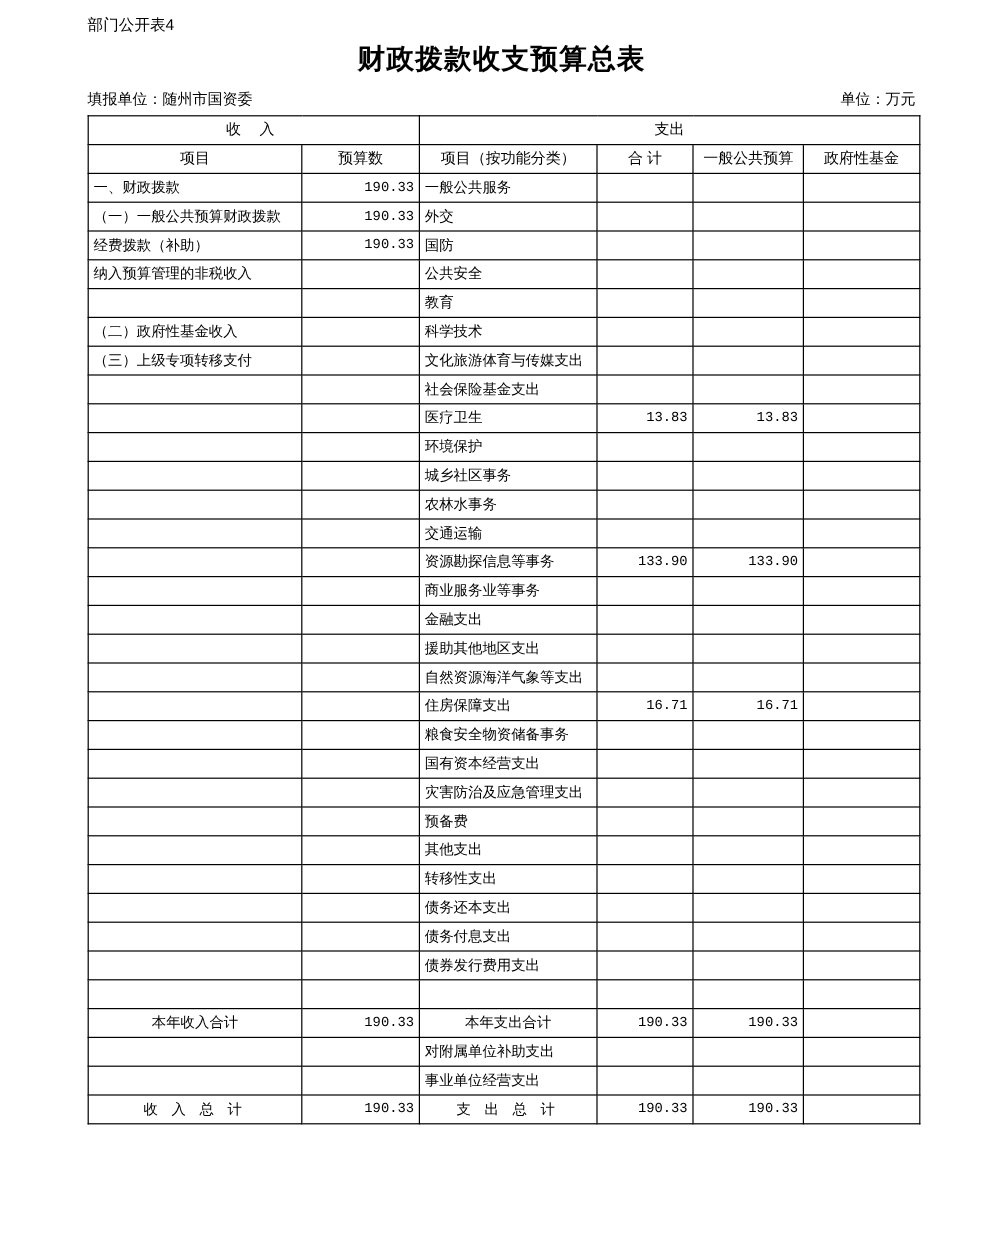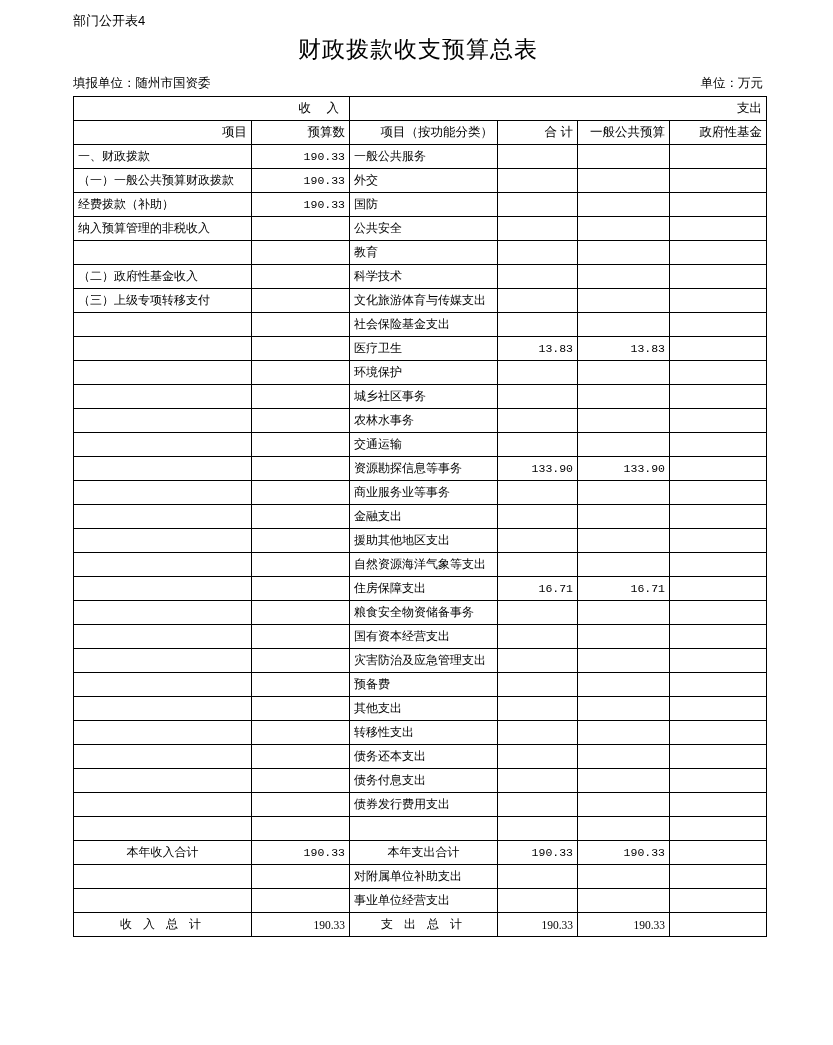--- a/index.html
+++ b/index.html
@@ -22,21 +22,21 @@
     position: relative;
   }
   .form-code {
     font-size: 13px;
     line-height: 18px;
     margin: 0 0 4px 0;
   }
   .doc-title {
     text-align: center;
     font-size: 23px;
-    font-weight: normal;
+    font-weight: bold;
     letter-spacing: 1px;
     margin: 4px 0 10px 0;
     font-family: "Liberation Serif", "DejaVu Serif", serif;
   }
   .meta-row {
     display: flex;
     justify-content: space-between;
     align-items: flex-end;
     font-size: 12.5px;
     margin-bottom: 4px;
@@ -50,42 +50,41 @@
   table.budget td, table.budget th {
     border: 1px solid #000000;
     height: 23px;
     padding: 0 4px;
     vertical-align: middle;
     font-weight: normal;
     overflow: hidden;
     white-space: nowrap;
   }
   .hdr {
-    text-align: right;
+    text-align: center;
     font-weight: bold;
     font-size: 12.5px;
   }
   .hdr-wide {
     letter-spacing: 6px;
   }
   .num {
     text-align: right;
     padding-right: 8px;
     font-family: "Liberation Mono", "DejaVu Sans Mono", monospace;
     font-size: 11.5px;
   }
   .txt {
     text-align: left;
   }
   .center {
     text-align: center;
   }
   .bold {
     font-weight: bold;
-    font-family: Liberation Serif, serif;
   }
   .ind0 { padding-left: 4px; }
   .ind1 { padding-left: 14px; }
   .ind2 { padding-left: 26px; }
   .spaced {
     letter-spacing: 4px;
   }
   col.c-inc-item { width: 178px; }
   col.c-inc-num  { width: 98px; }
   col.c-exp-item { width: 148px; }

